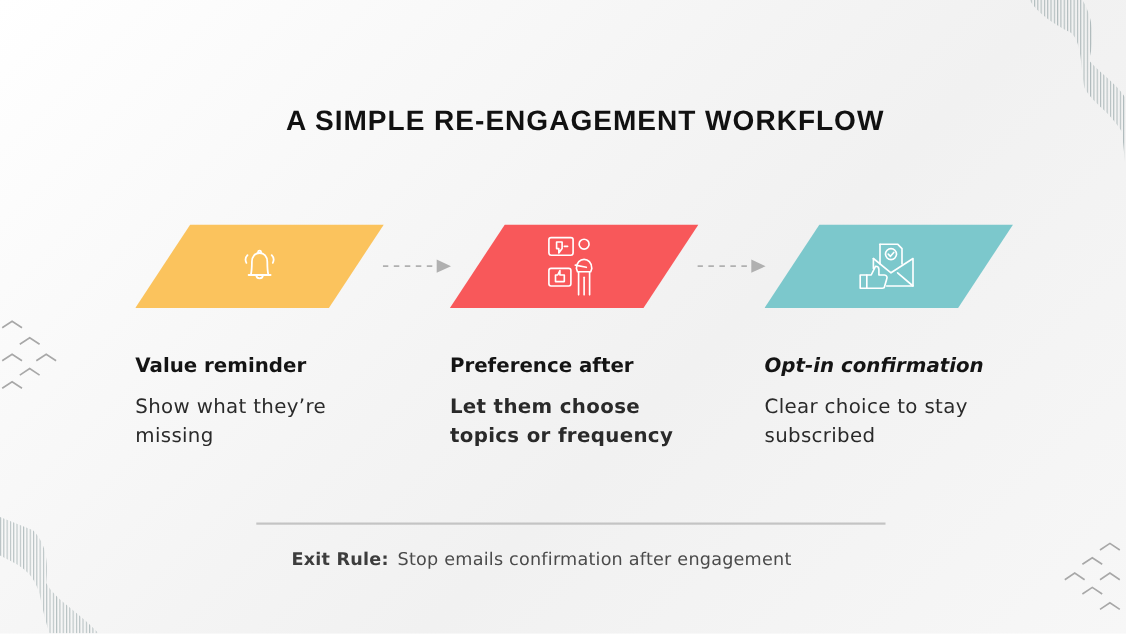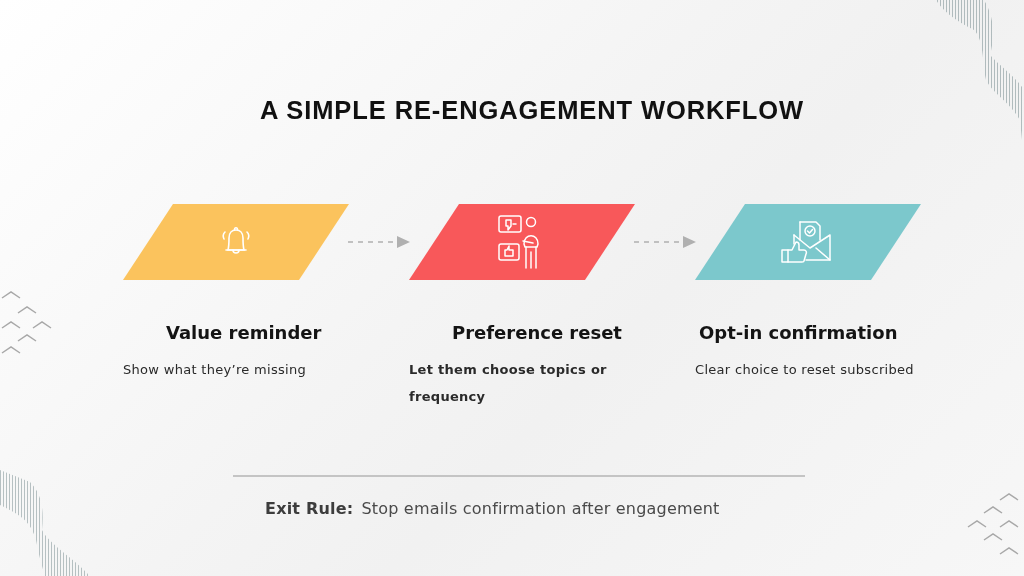--- a/index.html
+++ b/index.html
@@ -12,24 +12,24 @@
     position:absolute; top:96px; left:0; width:1064px; text-align:center;
     font-family:"Liberation Sans", sans-serif; font-weight:700; font-size:25.5px;
     letter-spacing:0.9px; color:#111;
   }
   .shape { position:absolute; top:204px; width:226px; height:76px; }
   .shape svg.bg { position:absolute; left:0; top:0; }
   .shape .icon { position:absolute; left:50%; top:50%; transform:translate(-50%,-50%); }
   .arrow { position:absolute; top:235px; }
   .step-title {
     position:absolute; top:322px; font-family:"DejaVu Sans", sans-serif; font-weight:700;
-    font-size:18px; color:#141414;margin-left:43px;
+    font-size:18px; color:#141414;
   }
   .step-desc {
-    position:absolute; top:356px; font-family:"DejaVu Sans", sans-serif; font-size:13px;
+    position:absolute; top:356px; font-family:"DejaVu Sans", sans-serif; font-size:18px;
     line-height:27px; color:#2a2a2a; width:220px; letter-spacing:0.3px;
   }
   .divider { position:absolute; left:233px; top:475px; width:572px; height:1.5px; background:#c4c4c4; }
   .exit { position:absolute; top:499px; left:265px; font-size:16px; color:#4a4a4a; letter-spacing:0.2px; }
   .exit b { color:#3d3d3d; font-weight:700; margin-right:8px; }
   .deco { position:absolute; }
 </style>
 </head>
 <body>
 
@@ -89,25 +89,25 @@
     <path d="M16 17 V26"></path>
     <path d="M52 42 L38 30"></path>
     <rect x="4" y="32" width="6" height="12"></rect>
     <path d="M10 32 h4 l4 -8 c2 0 3 1 3 3 v5 h5 c2 0 3 2 2 4 l-2 7 c0 1 -1 1 -2 1 h-14"></path>
   </svg>
 </div>
 
 <div class="step-title" style="left:123px;">Value reminder</div>
 <div class="step-desc" style="left:123px;">Show what they’re missing</div>
 
-<div class="step-title" style="left:409px;">Preference reset</div>
+<div class="step-title" style="left:409px;">Preference after</div>
 <div class="step-desc" style="left:409px;font-weight:bold;">Let them choose topics or frequency</div>
 
-<div class="step-title" style="left:656px;">Opt-in confirmation</div>
-<div class="step-desc" style="left:695px;">Clear choice to reset subscribed</div>
+<div class="step-title" style="left:695px;font-style:italic;">Opt-in confirmation</div>
+<div class="step-desc" style="left:695px;">Clear choice to stay subscribed</div>
 
 <div class="divider"></div>
 <div class="exit">
   <b>Exit Rule:</b><span>Stop emails confirmation after engagement</span>
 </div>
 
 <svg class="deco" style="left:0;top:285px;" width="60" height="70" fill="none" stroke="#a8a8a8" stroke-width="1.5">
   <path d="M2 13 l9 -6 l9 6"></path>
     <path d="M18 28 l9 -6 l9 6"></path>
   <path d="M2 43 l9 -6 l9 6"></path>

